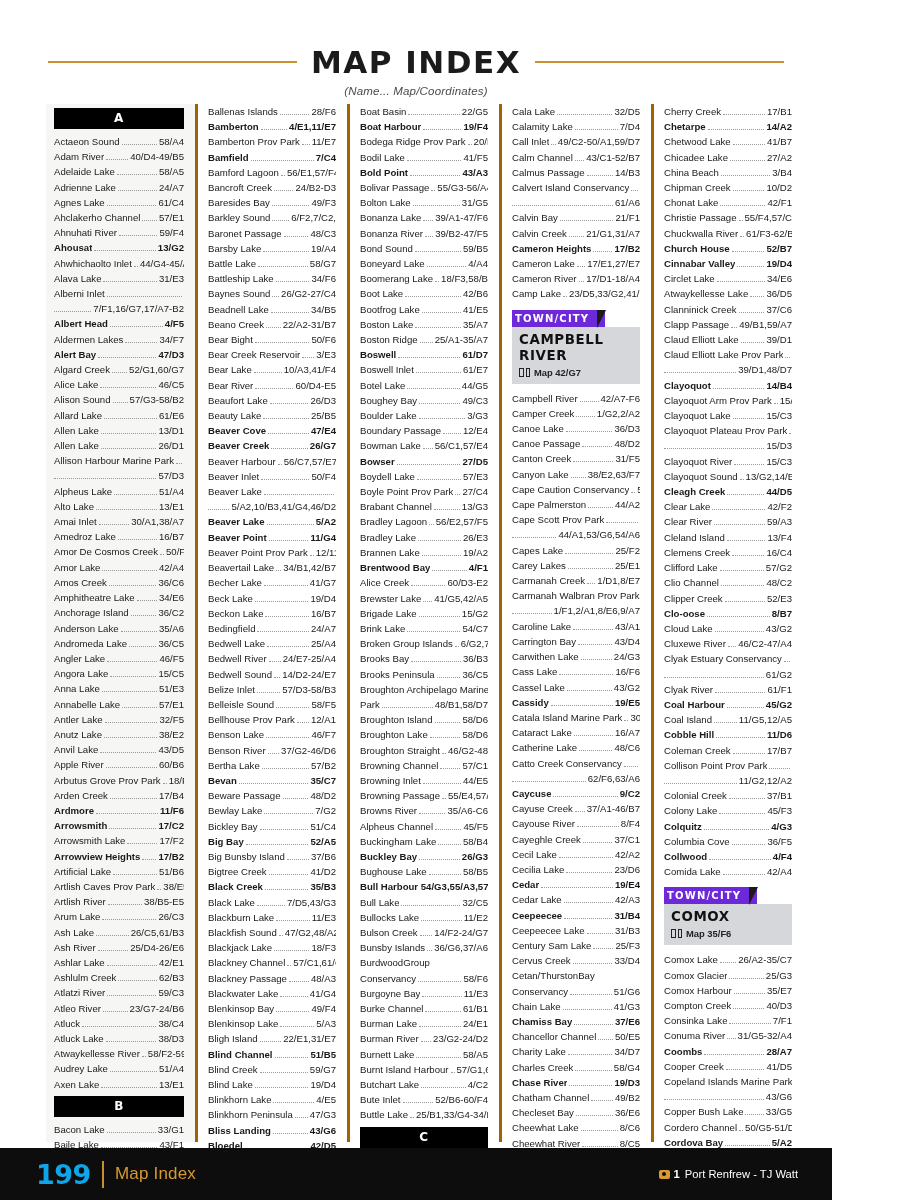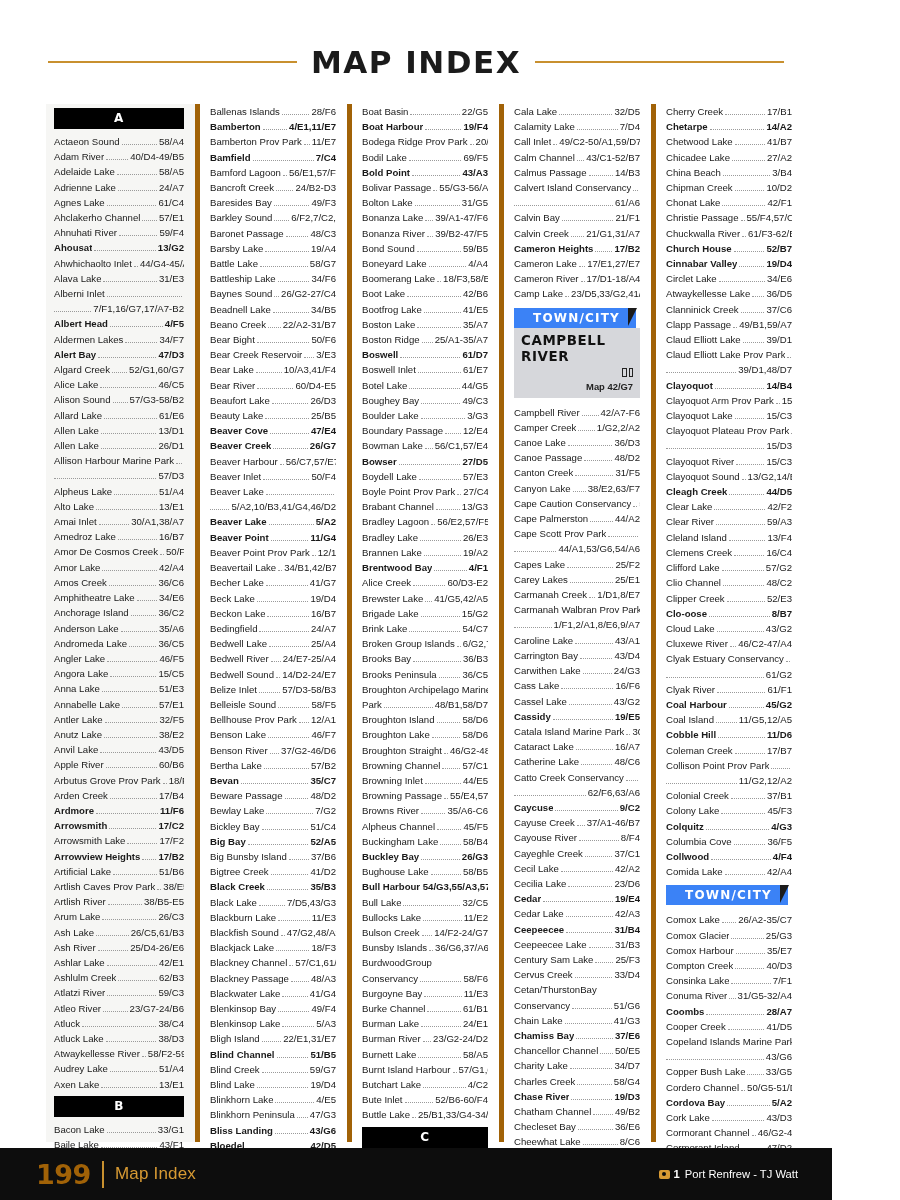--- a/index.html
+++ b/index.html
@@ -68,21 +68,21 @@
     gap: 0px;
   }
   .col {
     width: 141px;
     flex: 0 0 141px;
     padding-right: 11px;
     box-sizing: border-box;
     position: relative;
   }
   .col + .col {
-    border-left: 5px solid #a16207;
+    border-left: 3px solid #a16207;
     padding-left: 10px;
     width: 152px;
     flex: 0 0 152px;
   }
   .col.first { background: #f6f6f4; padding-left: 8px; width: 149px; flex: 0 0 149px;}
 
   
   .letter-bar {
     background: #000000;
     color: #ffffff;
@@ -134,26 +134,26 @@
   .entry.spread .nm { max-width: none; }
 
   
   .town-card {
     margin: 6px 0 7px 0;
     width: 100%;
   }
   .town-tag {
     display: inline-block;
     position: relative;
-    background: #3b82f6;
+    background: #6d28d9;
     color: #ffffff;
-    font-size: 12px;
+    font-size: 10px;
     font-weight: 700;
     letter-spacing: 1.2px;
-    padding: 3px 16px 3px 19px;
+    padding: 3px 16px 3px 3px;
     font-family: "DejaVu Sans", sans-serif;
   }
   .town-tag::after {
     content: "";
     position: absolute;
     right: -1px; top: 0;
     width: 0; height: 0;
     border-left: 9px solid #1b1b1b;
     border-top: 0 solid transparent;
     border-bottom: 18px solid transparent;
@@ -165,27 +165,26 @@
   .town-name {
     font-size: 13.4px;
     font-weight: 800;
     letter-spacing: .6px;
     color: #111;
     font-family: "DejaVu Sans", sans-serif;
     line-height: 16px;
   }
   .town-map {
     display: flex;
-    align-items: flex-end;
+    align-items: center;
     gap: 4px;
     font-size: 9.4px;
     font-weight: 700;
     color: #222;
     margin-top: 3px;
-    flex-direction: column;
   }
   .book-icon {
     display: inline-block;
     width: 11px;
     height: 9px;
     position: relative;
   }
   .book-icon::before, .book-icon::after {
     content: "";
     position: absolute;
@@ -207,21 +206,21 @@
   }
   .footer-left {
     display: flex;
     align-items: center;
     padding-left: 36px;
     gap: 11px;
   }
   .page-num {
     font-size: 27px;
     font-weight: 800;
-    color: #a16207;
+    color: #0ea5e9;
     font-family: "DejaVu Sans", sans-serif;
     letter-spacing: -.5px;
   }
   .vbar {
     width: 2px;
     height: 27px;
     background: #c8902f;
   }
   .footer-label {
     font-size: 17px;
@@ -258,20 +257,21 @@
 <body>
 
 <div class="page">
 
   <div class="header">
     <div class="title-row">
       <div class="rule"></div>
       <div class="map-index-title">MAP INDEX</div>
       <div class="rule"></div>
     </div>
+    <div class="subtitle">(Name... Map/Coordinates)</div>
   </div>
 
   <div class="index-area" id="index-area">
       <div class="col first">
         <div class="letter-bar">A</div>
         <div class="entry">
           <span class="nm">Actaeon Sound</span>
           <span class="dots"></span>
           <span class="ref">58/A4</span>
         </div>
@@ -986,21 +986,21 @@
           <span class="ref">19/F4</span>
         </div>
         <div class="entry">
           <span class="nm">Bodega Ridge Prov Park</span>
           <span class="dots"></span>
           <span class="ref">20/D7</span>
         </div>
         <div class="entry">
           <span class="nm">Bodil Lake</span>
           <span class="dots"></span>
-          <span class="ref">69/F5</span>
+          <span class="ref">41/F5</span>
         </div>
         <div class="entry bold">
           <span class="nm">Bold Point</span>
           <span class="dots"></span>
           <span class="ref">43/A3</span>
         </div>
         <div class="entry">
           <span class="nm">Bolivar Passage</span>
           <span class="dots"></span>
           <span class="ref">55/G3-56/A4</span>
@@ -1915,21 +1915,27 @@
         <div class="entry bold">
           <span class="nm">Collwood</span>
           <span class="dots"></span>
           <span class="ref">4/F4</span>
         </div>
         <div class="entry">
           <span class="nm">Comida Lake</span>
           <span class="dots"></span>
           <span class="ref">42/A4</span>
         </div>
-        <div class="town-card"><div class="town-tag">TOWN/CITY</div></div>
+        <div class="town-card"><div class="town-tag">TOWN/CITY</div><div class="town-body">
+            <div class="town-name">COMOX</div>
+            <div class="town-map">
+              <span class="book-icon"></span>
+              <span>Map 35/F6</span>
+            </div>
+          </div></div>
         <div class="entry">
           <span class="nm">Comox Lake</span>
           <span class="dots"></span>
           <span class="ref">26/A2-35/C7</span>
         </div>
         <div class="entry">
           <span class="nm">Comox Glacier</span>
           <span class="dots"></span>
           <span class="ref">25/G3</span>
         </div>

